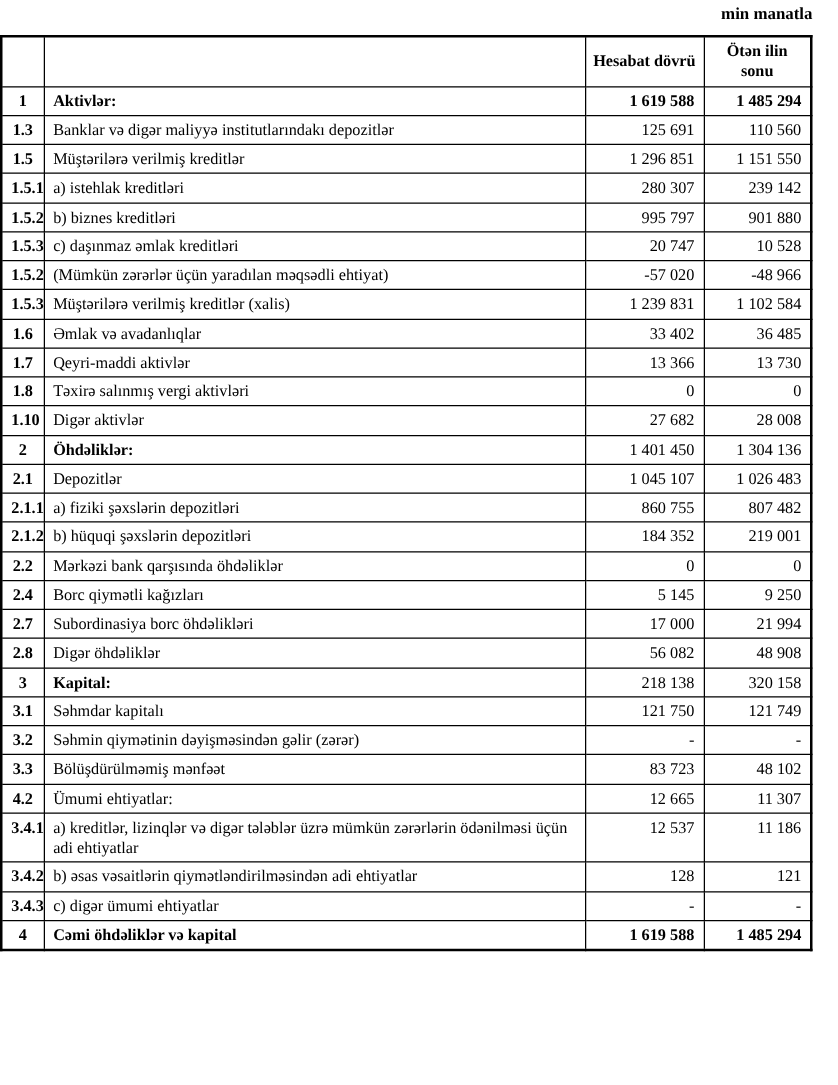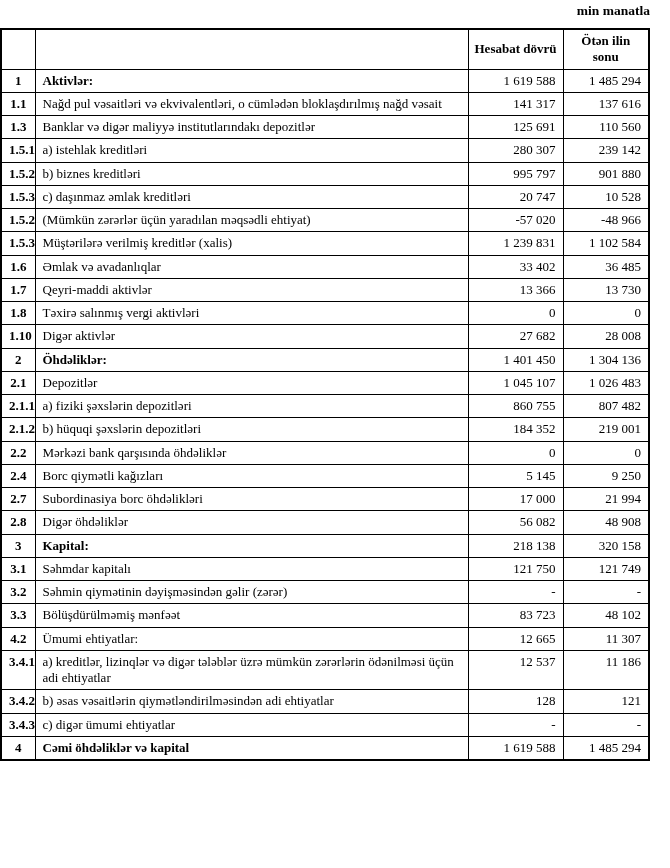--- a/index.html
+++ b/index.html
@@ -54,21 +54,21 @@
     font-weight: bold;
     padding-left: 2px;
     padding-right: 2px;
   }
   td.label-cell { text-align: left; }
   td.val-cell {
     text-align: right;
     white-space: nowrap;
   }
   tr.section-row td.label-cell { font-weight: bold; }
-  tr.bold-values td.val-cell { font-weight: normal; }
+  tr.bold-values td.val-cell { font-weight: bold; }
   col.c-num  { width: 34px; }
   col.c-label{ width: 433px; }
   col.c-cur  { width: 95px; }
   col.c-prev { width: 86px; }
 </style>
 </head>
 <body>
 
 <div class="page">
 
@@ -90,30 +90,30 @@
       </tr>
     </thead>
     <tbody>
         <tr class="section-row bold-values">
       <td class="num-cell">1</td>
       <td class="label-cell">Aktivlər:</td>
       <td class="val-cell">1 619 588</td>
       <td class="val-cell">1 485 294</td>
     </tr>
         <tr>
-      <td class="num-cell">1.1</td>
-      <td class="label-cell">Nağd pul vəsaitləri və ekvivalentləri, o cümlədən bloklaşdırılmış nağd vəsait</td>
-      <td class="val-cell">141 317</td>
-      <td class="val-cell">137 616</td>
-    </tr>
-        <tr>
       <td class="num-cell">1.3</td>
       <td class="label-cell">Banklar və digər maliyyə institutlarındakı depozitlər</td>
       <td class="val-cell">125 691</td>
       <td class="val-cell">110 560</td>
+    </tr>
+        <tr>
+      <td class="num-cell">1.5</td>
+      <td class="label-cell">Müştərilərə verilmiş kreditlər</td>
+      <td class="val-cell">1 296 851</td>
+      <td class="val-cell">1 151 550</td>
     </tr>
         <tr>
       <td class="num-cell">1.5.1</td>
       <td class="label-cell">a) istehlak kreditləri</td>
       <td class="val-cell">280 307</td>
       <td class="val-cell">239 142</td>
     </tr>
         <tr>
       <td class="num-cell">1.5.2</td>
       <td class="label-cell">b) biznes kreditləri</td>

